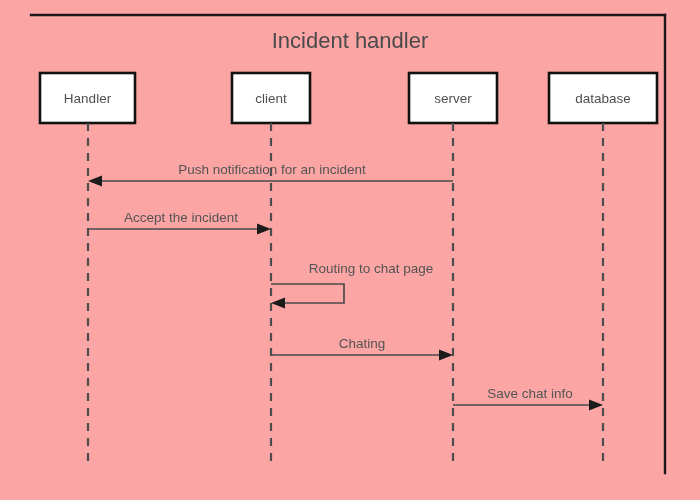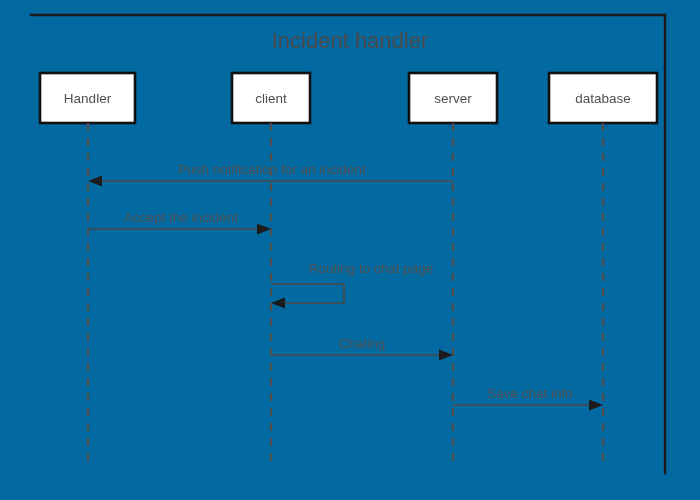--- a/index.html
+++ b/index.html
@@ -5,21 +5,21 @@
 <style>
   html, body {
     margin: 0;
     padding: 0;
     background: #ffffff;
   }
   #canvas {
     position: relative;
     width: 700px;
     height: 500px;
-    background: #0369a1;
+    background: #fca5a5;
     font-family: "Liberation Sans", sans-serif;
     overflow: hidden;
   }
   #diagram-svg {
     position: absolute;
     left: 0;
     top: 0;
     width: 700px;
     height: 500px;
   }

